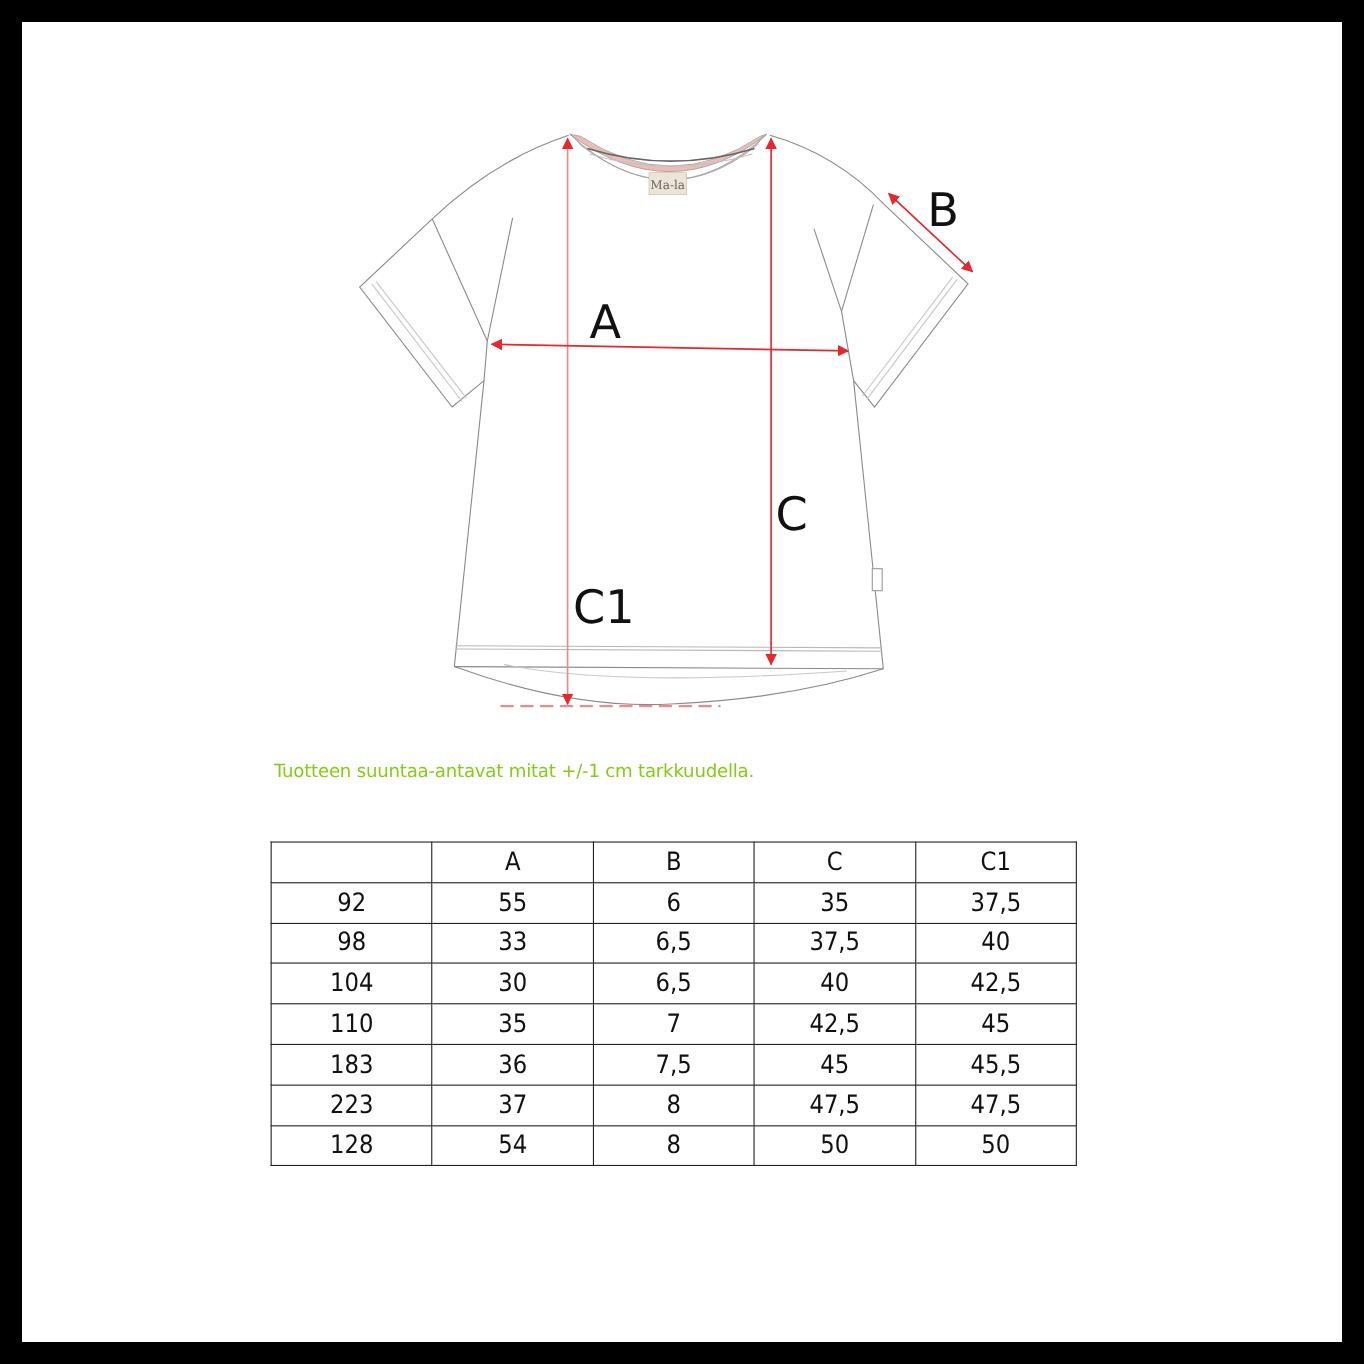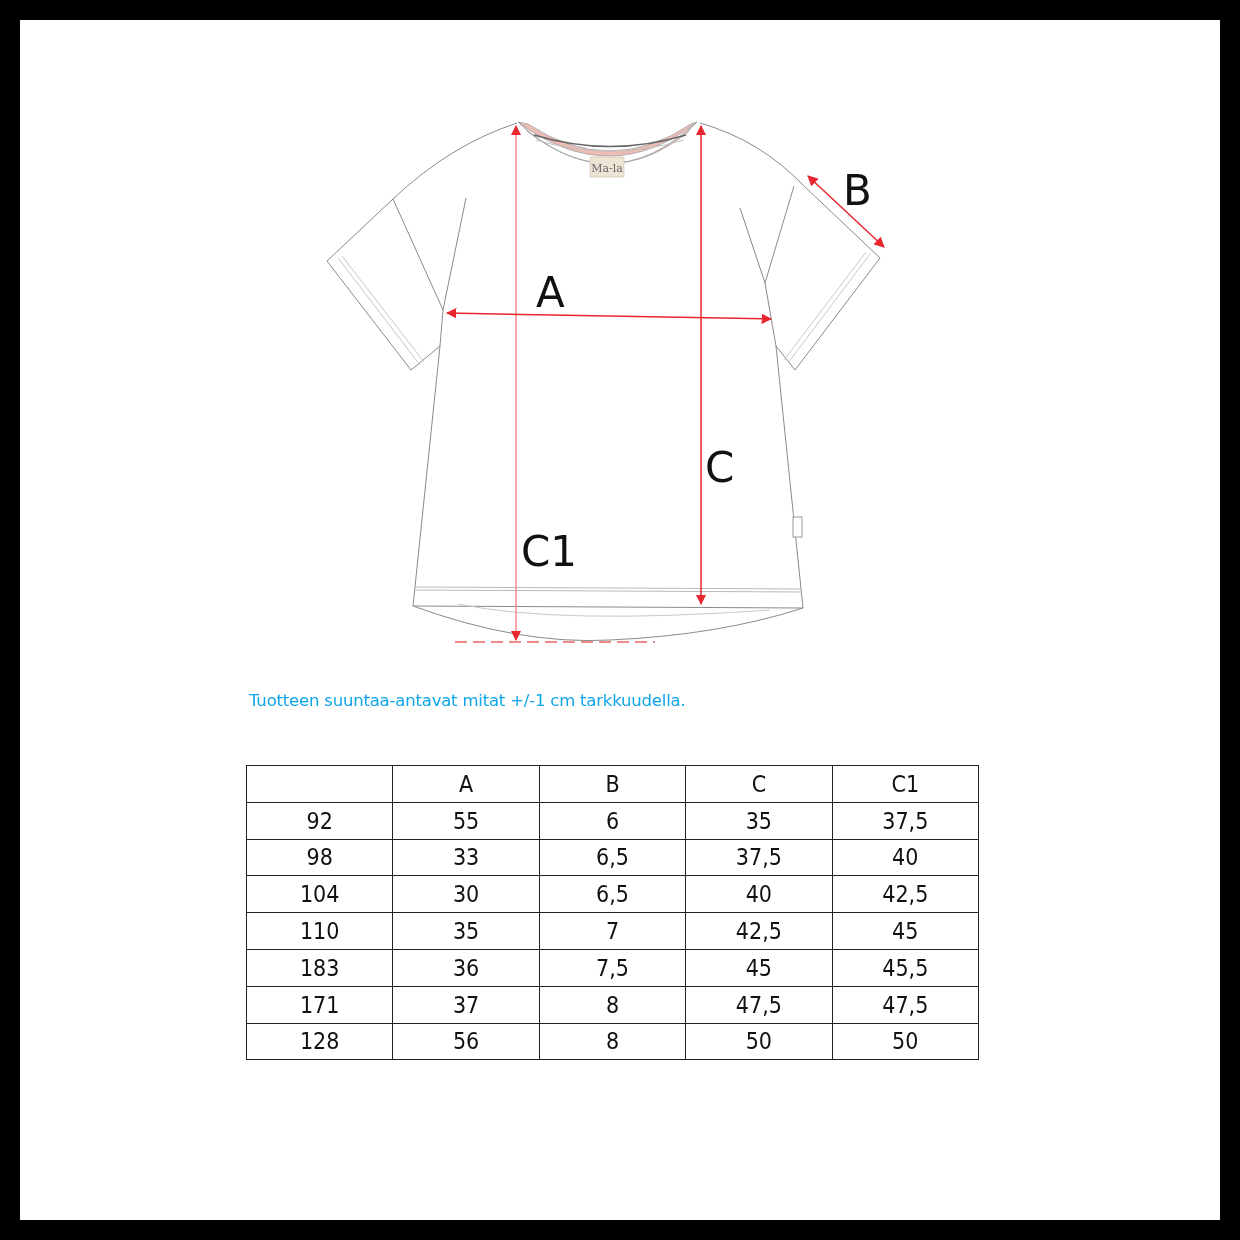--- a/index.html
+++ b/index.html
@@ -26,21 +26,21 @@
       font-family: "DejaVu Sans", sans-serif;
       font-size: 42px;
       color: #111111;
       line-height: 1;
     }
     .notes {
       position: absolute;
       left: 249px; top: 688px;
       font-family: "DejaVu Sans", sans-serif;
       font-size: 16.5px;
-      color: #0ea5e9;
+      color: #84cc16;
       line-height: 26px;
       letter-spacing: -0.2px;
     }
     .notes div { white-space: nowrap; }
     table.size-table {
       position: absolute;
       left: 246px; top: 765px;
       width: 733px;
       border-collapse: collapse;
       table-layout: fixed;
@@ -173,27 +173,27 @@
       <td>45</td>
     </tr>
     <tr>
       <td>183</td>
       <td>36</td>
       <td>7,5</td>
       <td>45</td>
       <td>45,5</td>
     </tr>
     <tr>
-      <td>171</td>
+      <td>223</td>
       <td>37</td>
       <td>8</td>
       <td>47,5</td>
       <td>47,5</td>
     </tr>
     <tr>
       <td>128</td>
-      <td>56</td>
+      <td>54</td>
       <td>8</td>
       <td>50</td>
       <td>50</td>
     </tr>
   </tbody>
 </table>
 
 </body></html>

